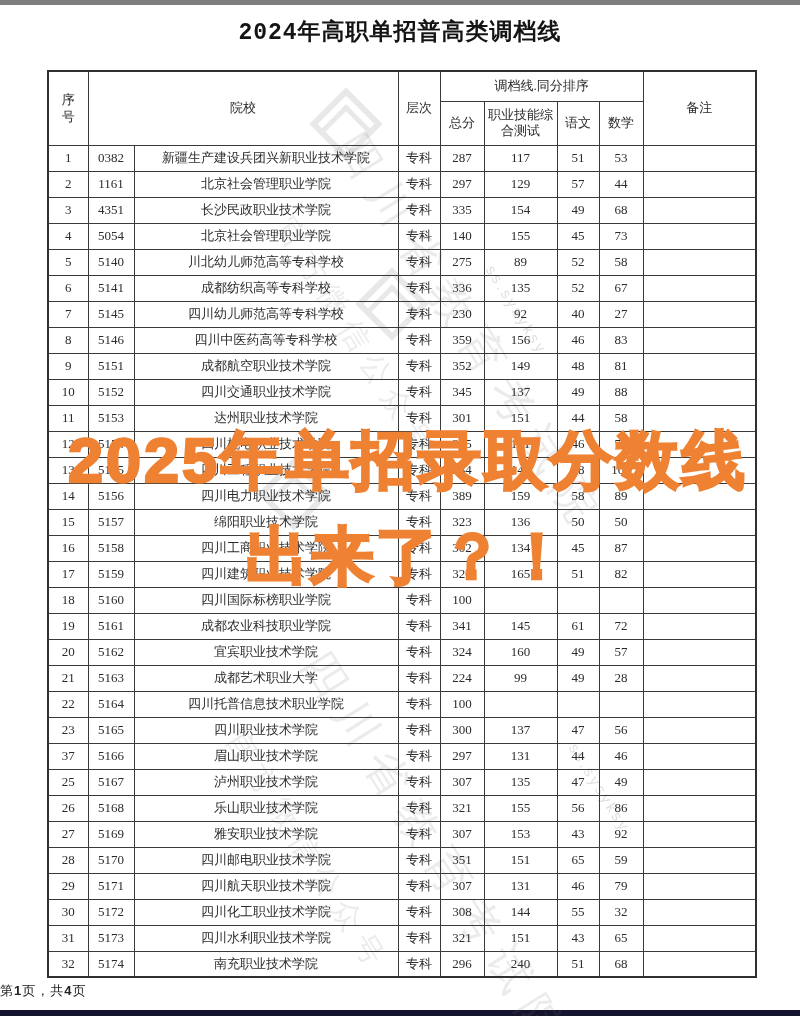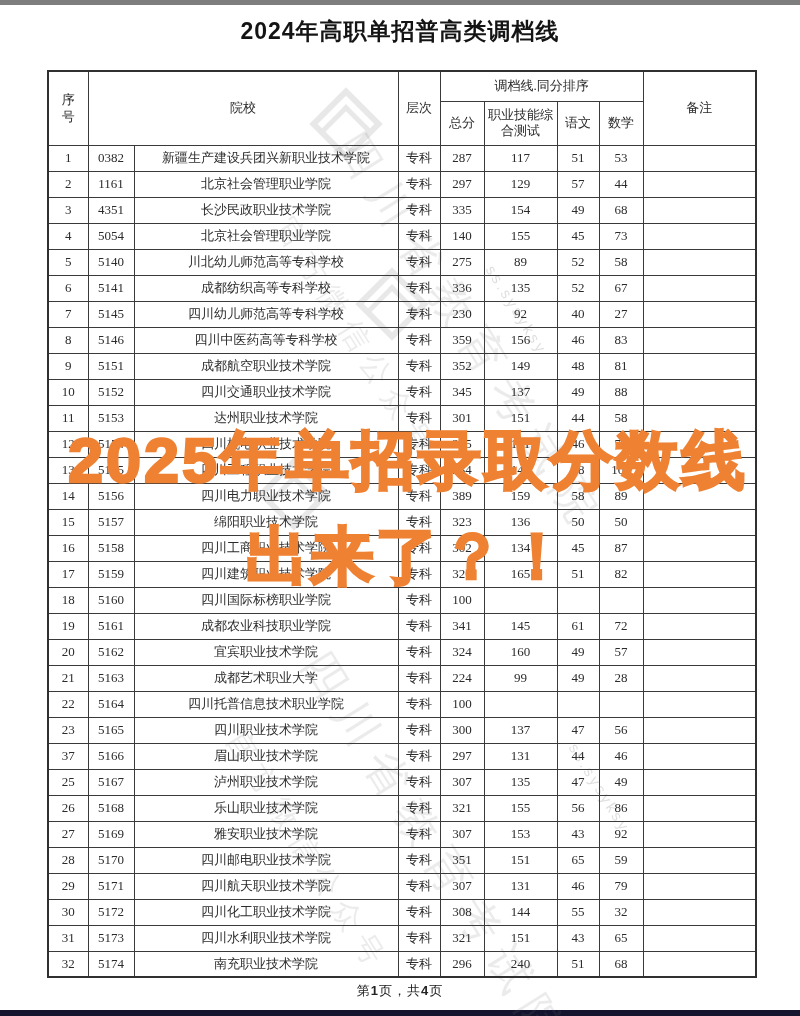--- a/index.html
+++ b/index.html
@@ -6,41 +6,41 @@
   body{
     width:800px;height:1016px;position:relative;overflow:hidden;
     background:#ffffff;
     font-family:"Liberation Serif","DejaVu Serif",serif;
     color:#262626;
   }
   .top-bar{position:absolute;left:0;top:0;width:800px;height:5px;background:#7e7e7e;}
   .bottom-bar{position:absolute;left:0;bottom:0;width:800px;height:6px;background:#15142e;}
   .doc-title{
     position:absolute;left:0;top:16px;width:800px;text-align:center;
-    font-family:Liberation Sans, sans-serif;
+    font-family:Liberation Mono, monospace;
     font-size:23px;font-weight:bold;color:#141414;letter-spacing:1px;
   }
   table.score{
     position:absolute;left:47px;top:70px;width:708px;
     border-collapse:collapse;table-layout:fixed;z-index:2;
     font-size:13px;color:#2b2b2b;
   }
   table.score td,table.score th{
     border:1.5px solid #3a3a3a;
     font-weight:normal;text-align:center;vertical-align:middle;
     padding:0 2px;overflow:hidden;background:transparent;
   }
   table.score{border:2px solid #303030;}
   tr.h1{height:30px;} tr.h2{height:44px;}
   tbody tr{height:26px;}
   td.c-name{text-align:left;padding-left:5px;white-space:nowrap;}
   .vtext{display:inline-block;width:1em;line-height:1.35;word-break:break-all;}
   .skill-head{line-height:1.25;}
   .page-footer{
-    position:absolute;left:0;top:982px;width:800px;text-align:center;
+    position:absolute;left:0;top:982px;width:800px;text-align:left;
     font-size:13px;color:#222;letter-spacing:1px;
   }
   .page-footer b{font-family:"Liberation Sans",sans-serif;}
   .overlay-line{
     position:absolute;z-index:6;
     font-family:"Liberation Sans","DejaVu Sans",sans-serif;
     font-weight:bold;white-space:nowrap;padding-left:8px;
     -webkit-text-stroke:2.5px currentColor;
   }
   .ov1{left:50px;top:418px;width:700px;text-align:center;font-size:63px;letter-spacing:3px;}

